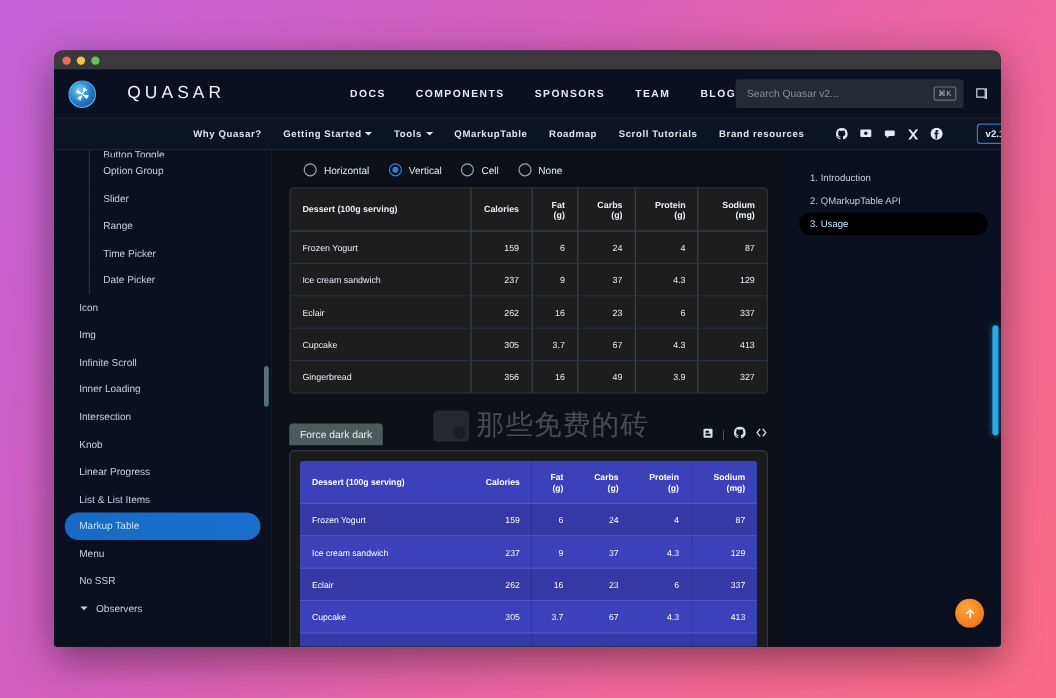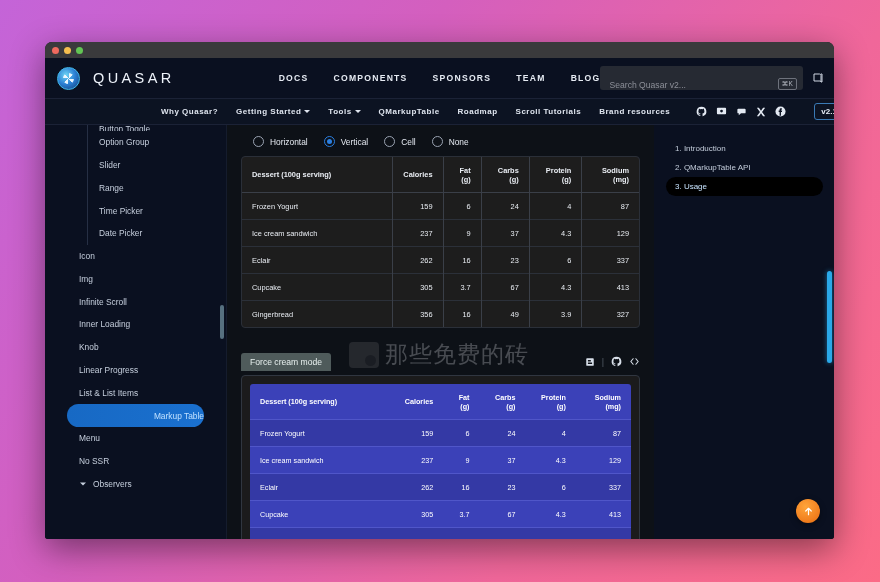--- a/index.html
+++ b/index.html
@@ -41,21 +41,21 @@
   
   #header {
     height: 41px;
     background: #0a1020;
     display: flex;
     align-items: center;
     padding: 0 10px 0 12px;
     border-bottom: 1px solid #1b2236;
     position: relative;
   }
-  #logo-wrap { display: flex; align-items: center; gap: 13px; }
+  #logo-wrap { display: flex; align-items: center; gap: 26px; }
   #logo-mark {
     width: 23px; height: 23px; border-radius: 50%;
     background: radial-gradient(circle at 38% 34%, #6fd7f5 0%, #2b7fd4 48%, #123a73 100%);
     border: 1.5px solid #41b8e8;
     position: relative; flex: none;
   }
   #logo-mark::after {
     content: ""; position: absolute;
     left: 5px; top: 5px; width: 11px; height: 11px;
     border-radius: 50%;
@@ -75,21 +75,21 @@
   }
   #header-nav .hn {
     color: #e6ebf3; font-size: 8.6px; font-weight: 700;
     letter-spacing: 1.25px; cursor: pointer; white-space: nowrap;
   }
 
   #searchbox {
     margin-left: auto;
     width: 222px; height: 24px;
     background: #262a33; border-radius: 3px;
-    display: flex; align-items: flex-end;
+    display: flex; align-items: center;
     padding: 0 6px 0 9px;
   }
   #search-ph { color: #8c8f98; font-size: 8.6px; flex: 1; }
   #search-kbd {
     border: 1px solid #6e727c; border-radius: 2px;
     color: #b5b9c2; font-size: 6.5px;
     padding: 1px 3px; letter-spacing: .2px;
   }
   #header-book {
     margin-left: 9px; color: #cfd6e2; font-size: 12px;
@@ -135,40 +135,39 @@
 
   
   #sidebar {
     width: 182px;
     background: #0a1020;
     position: relative;
     overflow: hidden;
     border-right: 1px solid #151c2d;
     flex: none;
   }
-  #sidebar-list { padding: 0 22px; }
+  #sidebar-list { padding: 0 9px; }
   .sb-item {
     color: #c6cfdd; font-size: 8.4px;
     padding: 6.4px 0 6.4px 12px;
     border-radius: 14px;
     cursor: pointer; white-space: nowrap;
     position: relative;
   }
   .sb-item.indent {
     padding-left: 32px;
   }
   .sb-item.indent::before {
     content: ""; position: absolute;
     left: 20px; top: 0; bottom: 0; width: 1px;
     background: #262f44;
   }
   .sb-item.active {
     background: linear-gradient(90deg, #1769c4 0%, #1a70cf 100%);
     color: #bfe0ff;
-    text-align: right;
   }
   .sb-item.expandable {
     padding-left: 26px;
   }
   .sb-item.expandable .tri {
     position: absolute; left: 13px; top: 50%; transform: translateY(-50%);
     width: 0; height: 0;
     border-left: 3px solid transparent; border-right: 3px solid transparent;
     border-top: 3.4px solid #c6cfdd;
   }
@@ -236,21 +235,21 @@
     border-radius: 3px 3px 0 0;
     position: relative; z-index: 3;
   }
   #fdm-icons {
     margin-left: auto; display: flex; align-items: center; gap: 7px;
     position: relative; z-index: 3; color: #d9e0ea;
   }
   #fdm-icons .sep { color: #555c68; font-size: 9px; }
   #watermark {
     position: absolute;
-    left: 108px; top: -9px;
+    left: 120px; top: -9px;
     display: flex; align-items: center; gap: 6px;
     opacity: .30; z-index: 1; pointer-events: none;
   }
   #wm-logo {
     width: 30px; height: 26px;
     background: #5d5d62; border-radius: 4px;
     position: relative;
   }
   #wm-logo::after {
     content: ""; position: absolute; right: 3px; bottom: 2px;
@@ -418,20 +417,21 @@
         <div class="sb-item indent" style="margin-top:-7px;overflow:hidden;height:12px"><span>Button Toggle</span></div>
         <div class="sb-item indent"><span>Option Group</span></div>
         <div class="sb-item indent"><span>Slider</span></div>
         <div class="sb-item indent"><span>Range</span></div>
         <div class="sb-item indent"><span>Time Picker</span></div>
         <div class="sb-item indent"><span>Date Picker</span></div>
         <div class="sb-item"><span>Icon</span></div>
         <div class="sb-item"><span>Img</span></div>
         <div class="sb-item"><span>Infinite Scroll</span></div>
         <div class="sb-item"><span>Inner Loading</span></div>
+        <div class="sb-item"><span>Intersection</span></div>
         <div class="sb-item"><span>Knob</span></div>
         <div class="sb-item"><span>Linear Progress</span></div>
         <div class="sb-item"><span>List &amp; List Items</span></div>
         <div class="sb-item active"><span>Markup Table</span></div>
         <div class="sb-item"><span>Menu</span></div>
         <div class="sb-item"><span>No SSR</span></div>
         <div class="sb-item expandable"><i class="tri"></i><span>Observers</span></div>
 
       </div>
       <div id="sb-scrollbar"></div>
@@ -510,21 +510,21 @@
               <td>49</td>
               <td>3.9</td>
               <td>327</td>
             </tr>
           </tbody>
         </table>
       </div>
 
       <div id="fdm-wrap">
         <div id="fdm-bar">
-          <div id="fdm-label">Force cream mode</div>
+          <div id="fdm-label">Force dark dark</div>
 
           <div id="watermark">
             <div id="wm-logo"></div>
             <div id="wm-text">那些免费的砖</div>
           </div>
 
           <div id="fdm-icons">
             <span>
               <svg width="10" height="10" viewBox="0 0 24 24" fill="currentColor">
                   <rect x="3" y="3" width="18" height="18" rx="2"></rect>

